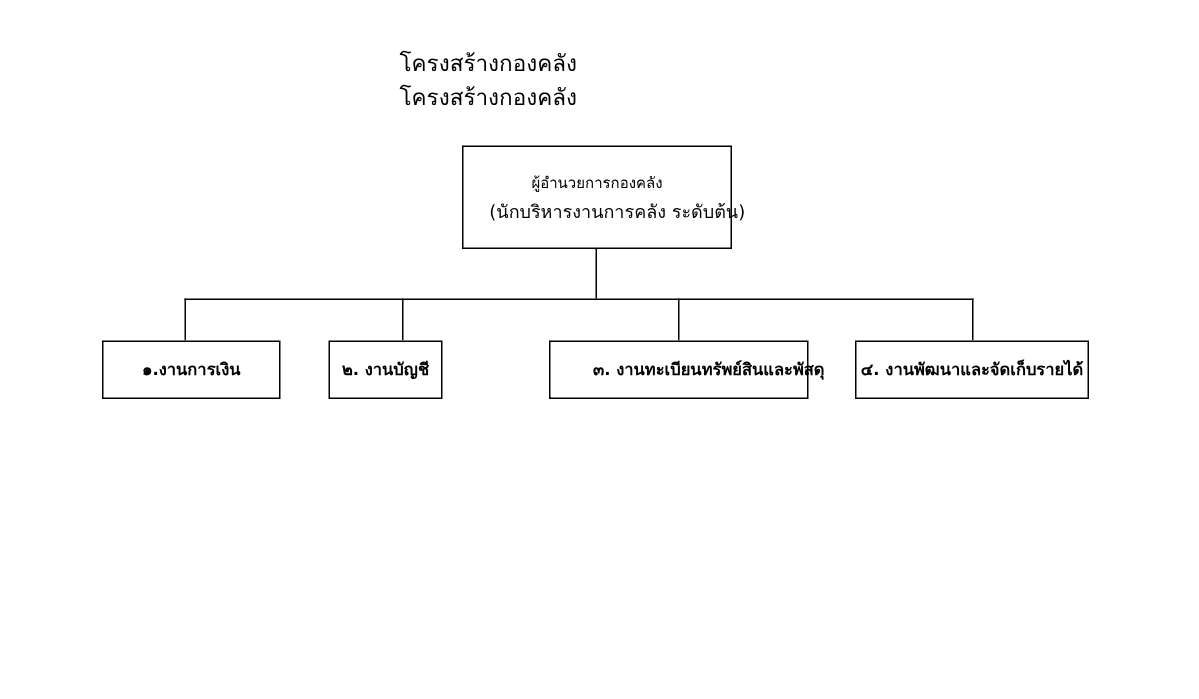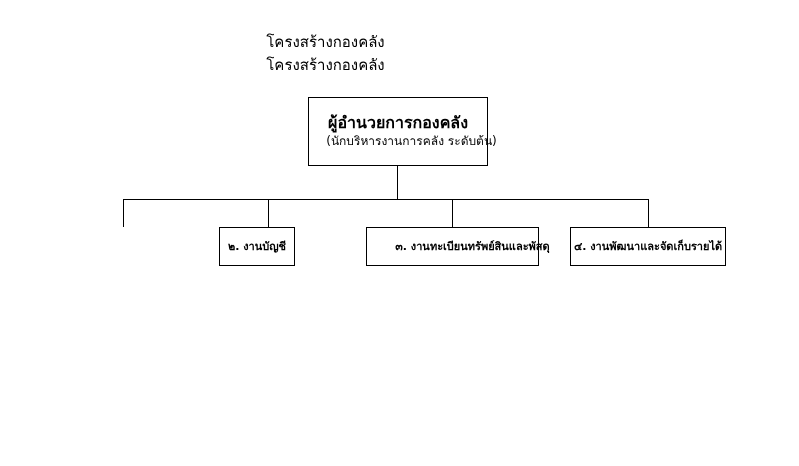--- a/index.html
+++ b/index.html
@@ -54,23 +54,23 @@
     padding: 2px 4px;
   }
 
   .root-box {
     left: 308px;
     top: 97px;
     width: 180px;
     height: 69px;
   }
   .root-title {
-    font-size: 16px;
+    font-size: 10px;
     line-height: 19px;
-    font-weight: bold;
+    font-weight: normal;
     white-space: nowrap;
   }
   .root-subtitle {
     font-size: 12px;
     line-height: 18px;
     font-weight: normal;
     white-space: nowrap;
     margin-left: 27px;
   }
 
@@ -125,20 +125,23 @@
     <span class="root-subtitle">(นักบริหารงานการคลัง ระดับต้น)</span>
   </div>
 
   <div class="connector v-line stem-root"></div>
   <div class="connector h-line bus"></div>
   <div class="connector v-line drop-1"></div>
   <div class="connector v-line drop-2"></div>
   <div class="connector v-line drop-3"></div>
   <div class="connector v-line drop-4"></div>
 
+  <div class="node-box leaf-box leaf-1">
+    <span class="leaf-label">๑.งานการเงิน</span>
+  </div>
 
   <div class="node-box leaf-box leaf-2">
     <span class="leaf-label">๒. งานบัญชี</span>
   </div>
 
   <div class="node-box leaf-box leaf-3">
     <span class="leaf-label">๓. งานทะเบียนทรัพย์สินและพัสดุ</span>
   </div>
 
   <div class="node-box leaf-box leaf-4">

